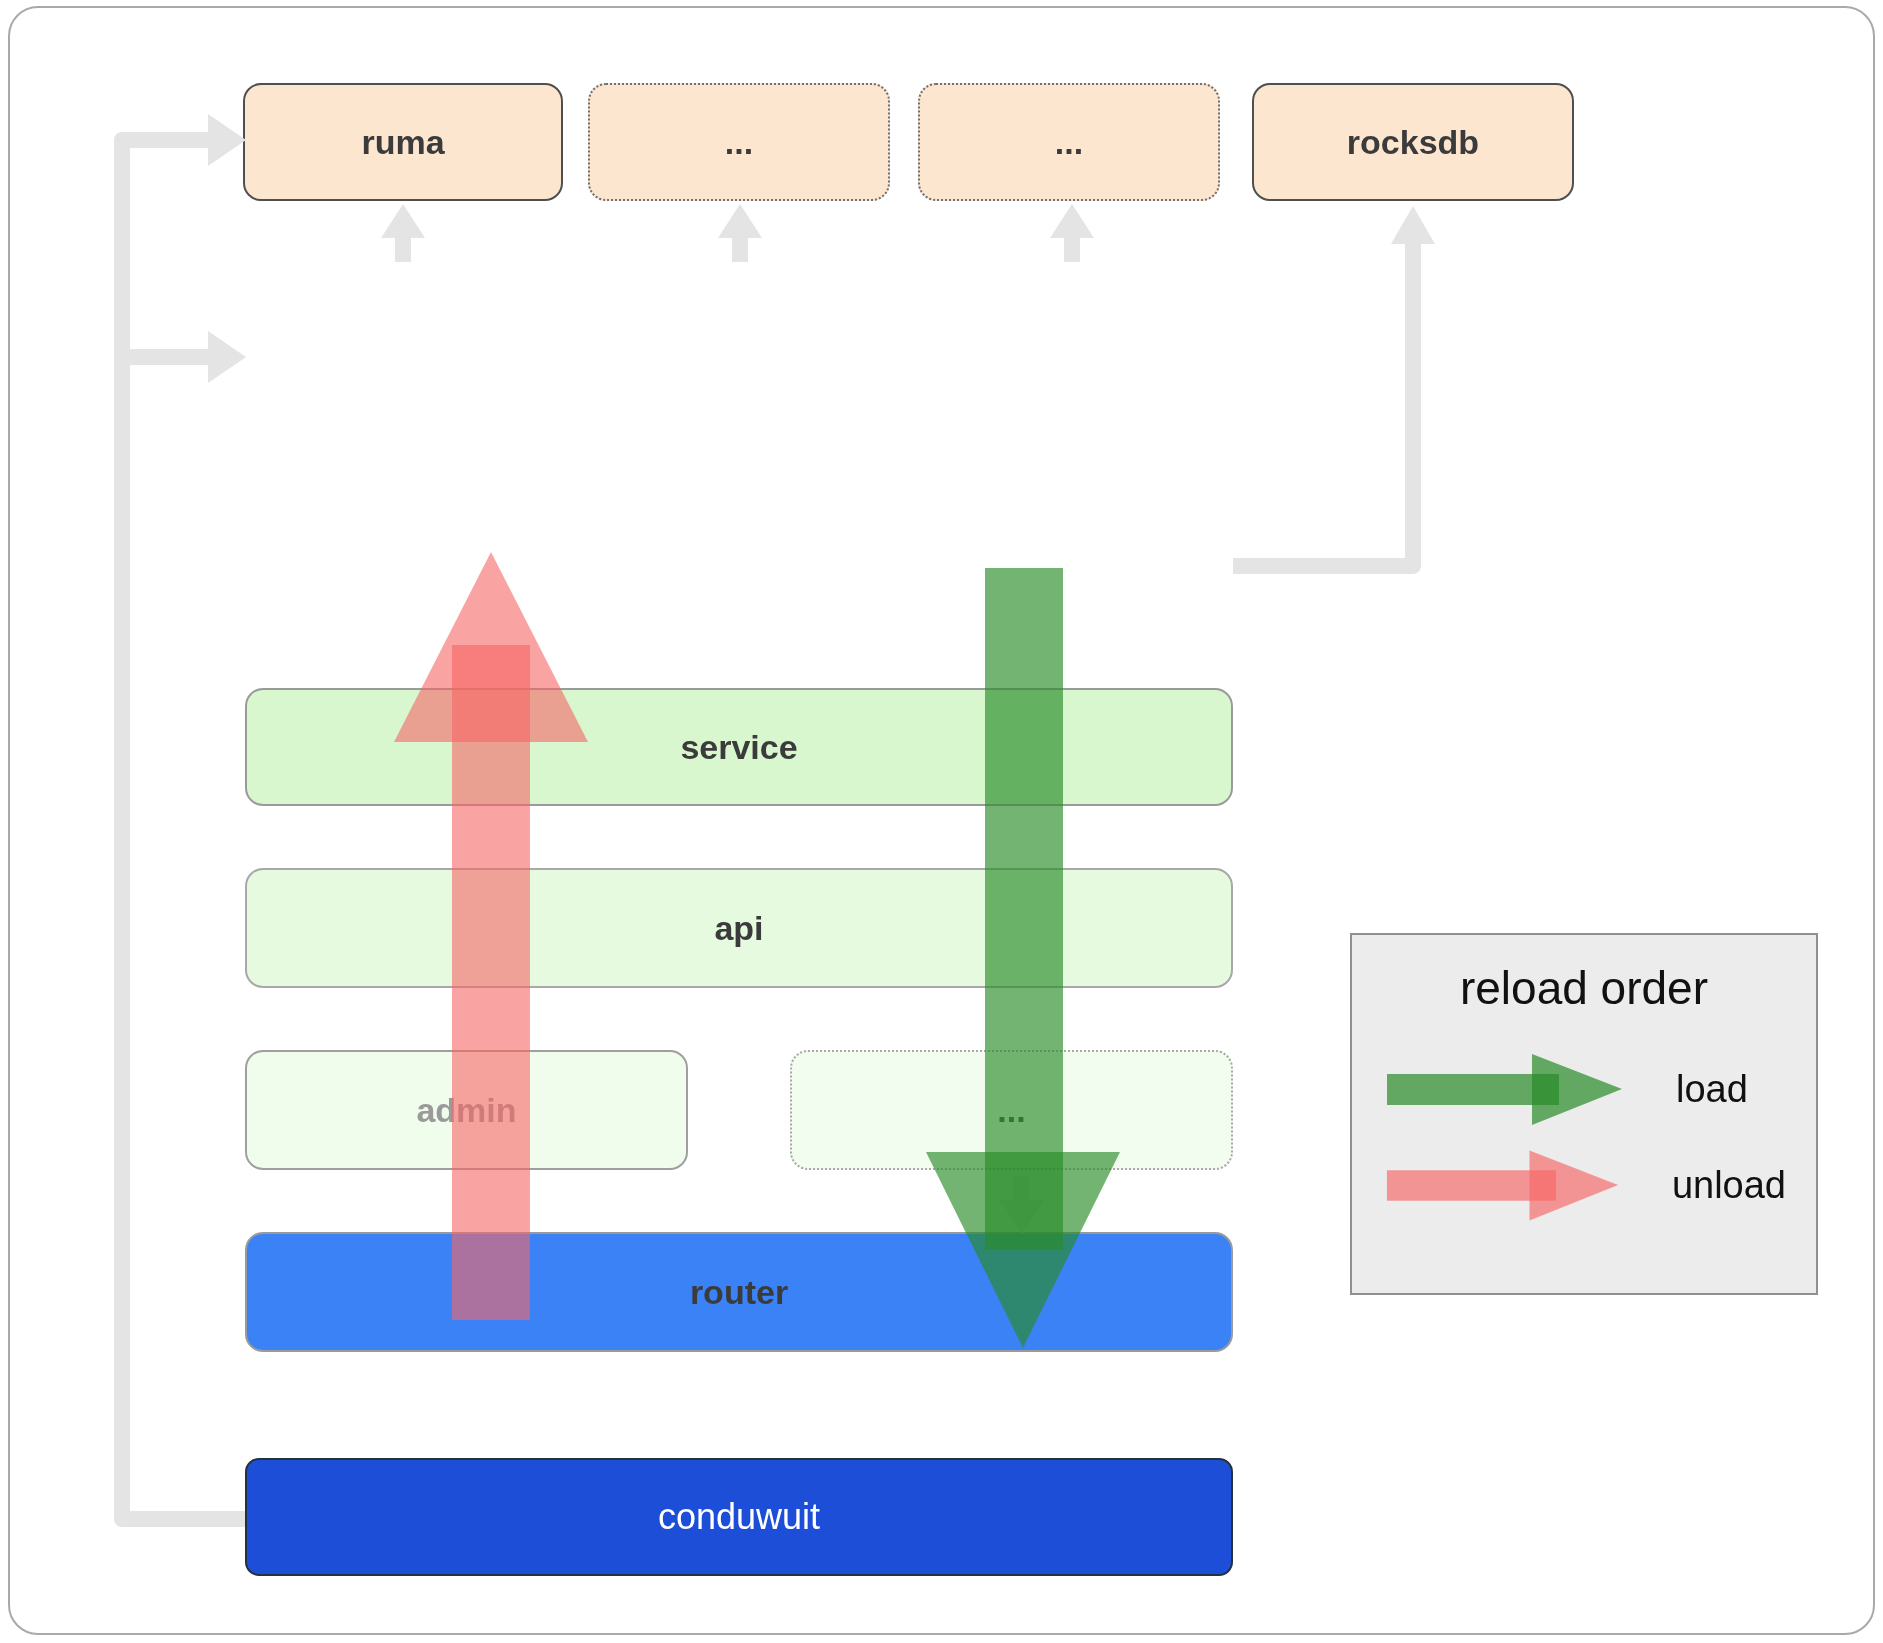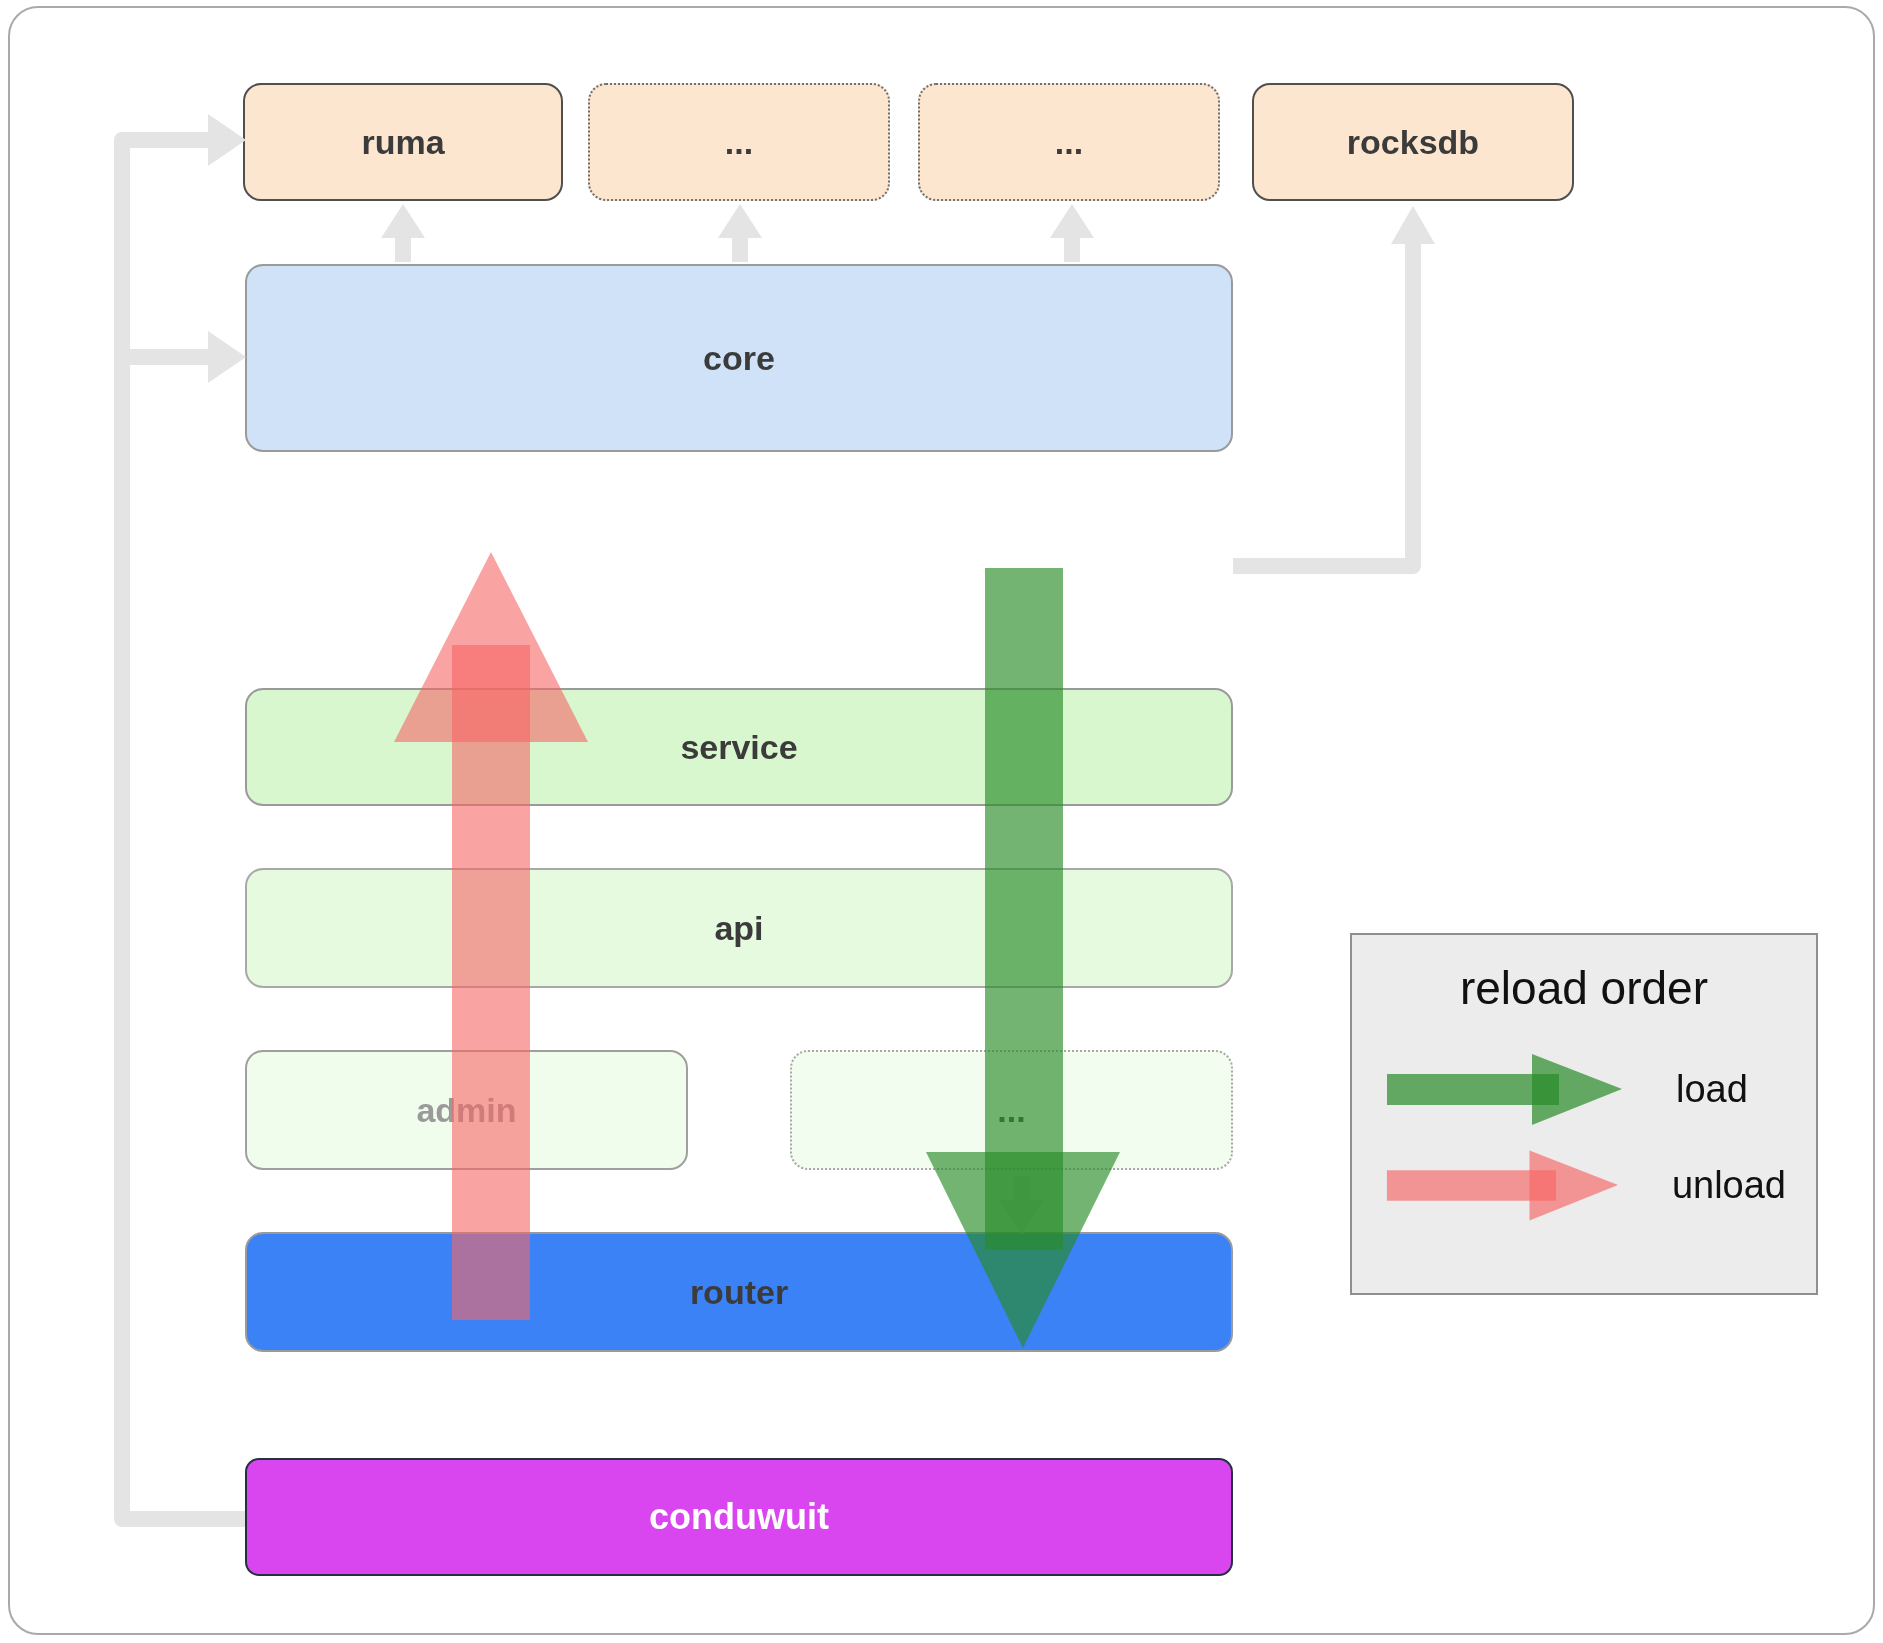--- a/index.html
+++ b/index.html
@@ -37,21 +37,21 @@
 
   .peach   { background:#fce6d0; border:2px solid #4f4f4f; }
   .peach.dotted { border:2px dotted #6f6f6f; }
   .blue    { background:#cfe2f7; border:2px solid #9a9a9a; }
   .green1  { background:#96f57e; border:2px solid #5f5f5f; }
   .green2  { background:#d8f7cf; border:2px solid #9a9a9a; }
   .green3  { background:#e6fae0; border:2px solid #a8a8a8; }
   .green4  { background:#f0fdec; border:2px solid #9f9f9f; color:#9a9a9a; }
   .green5  { background:#f2fdef; border:2px dotted #a8a8a8; color:#4a4a4a; }
   .white   { background:#3b82f6; border:2px solid #9a9a9a; }
-  .navy    { background:#d946ef; border:2px solid #24313f; color:#ffffff; font-weight:700; font-size:36px; border-radius:14px; }
+  .navy    { background:#1d4ed8; border:2px solid #24313f; color:#ffffff; font-weight:400; font-size:36px; border-radius:14px; }
 
   .legend {
     position:absolute; left:1350px; top:933px;
     width:468px; height:362px;
     background:#ececec;
     border:2px solid #8f8f8f;
     padding:26px 30px 0 30px;
   }
   .legend-title {
     font-size:46px; color:#111111;
@@ -73,21 +73,20 @@
 
 <div class="canvas">
 
   <div class="frame"></div>
 
   <div class="box peach" style="left:243px; top:83px;  width:320px; height:118px;">ruma</div>
   <div class="box peach dotted" style="left:588px; top:83px;  width:302px; height:118px;">...</div>
   <div class="box peach dotted" style="left:918px; top:83px;  width:302px; height:118px;">...</div>
   <div class="box peach" style="left:1252px; top:83px; width:322px; height:118px;">rocksdb</div>
 
-  <div class="box blue" style="left:245px; top:264px;  width:988px; height:188px;">core</div>
   <div class="box green2" style="left:245px; top:688px;  width:988px; height:118px;">service</div>
   <div class="box green3" style="left:245px; top:868px;  width:988px; height:120px;">api</div>
 
   <div class="box green4" style="left:245px; top:1050px; width:443px; height:120px;">admin</div>
   <div class="box green5" style="left:790px; top:1050px; width:443px; height:120px;">...</div>
 
   <div class="box white" style="left:245px; top:1232px; width:988px; height:120px;">router</div>
   <div class="box navy" style="left:245px; top:1458px; width:988px; height:118px;">conduwuit</div>
 
   <div class="legend">

